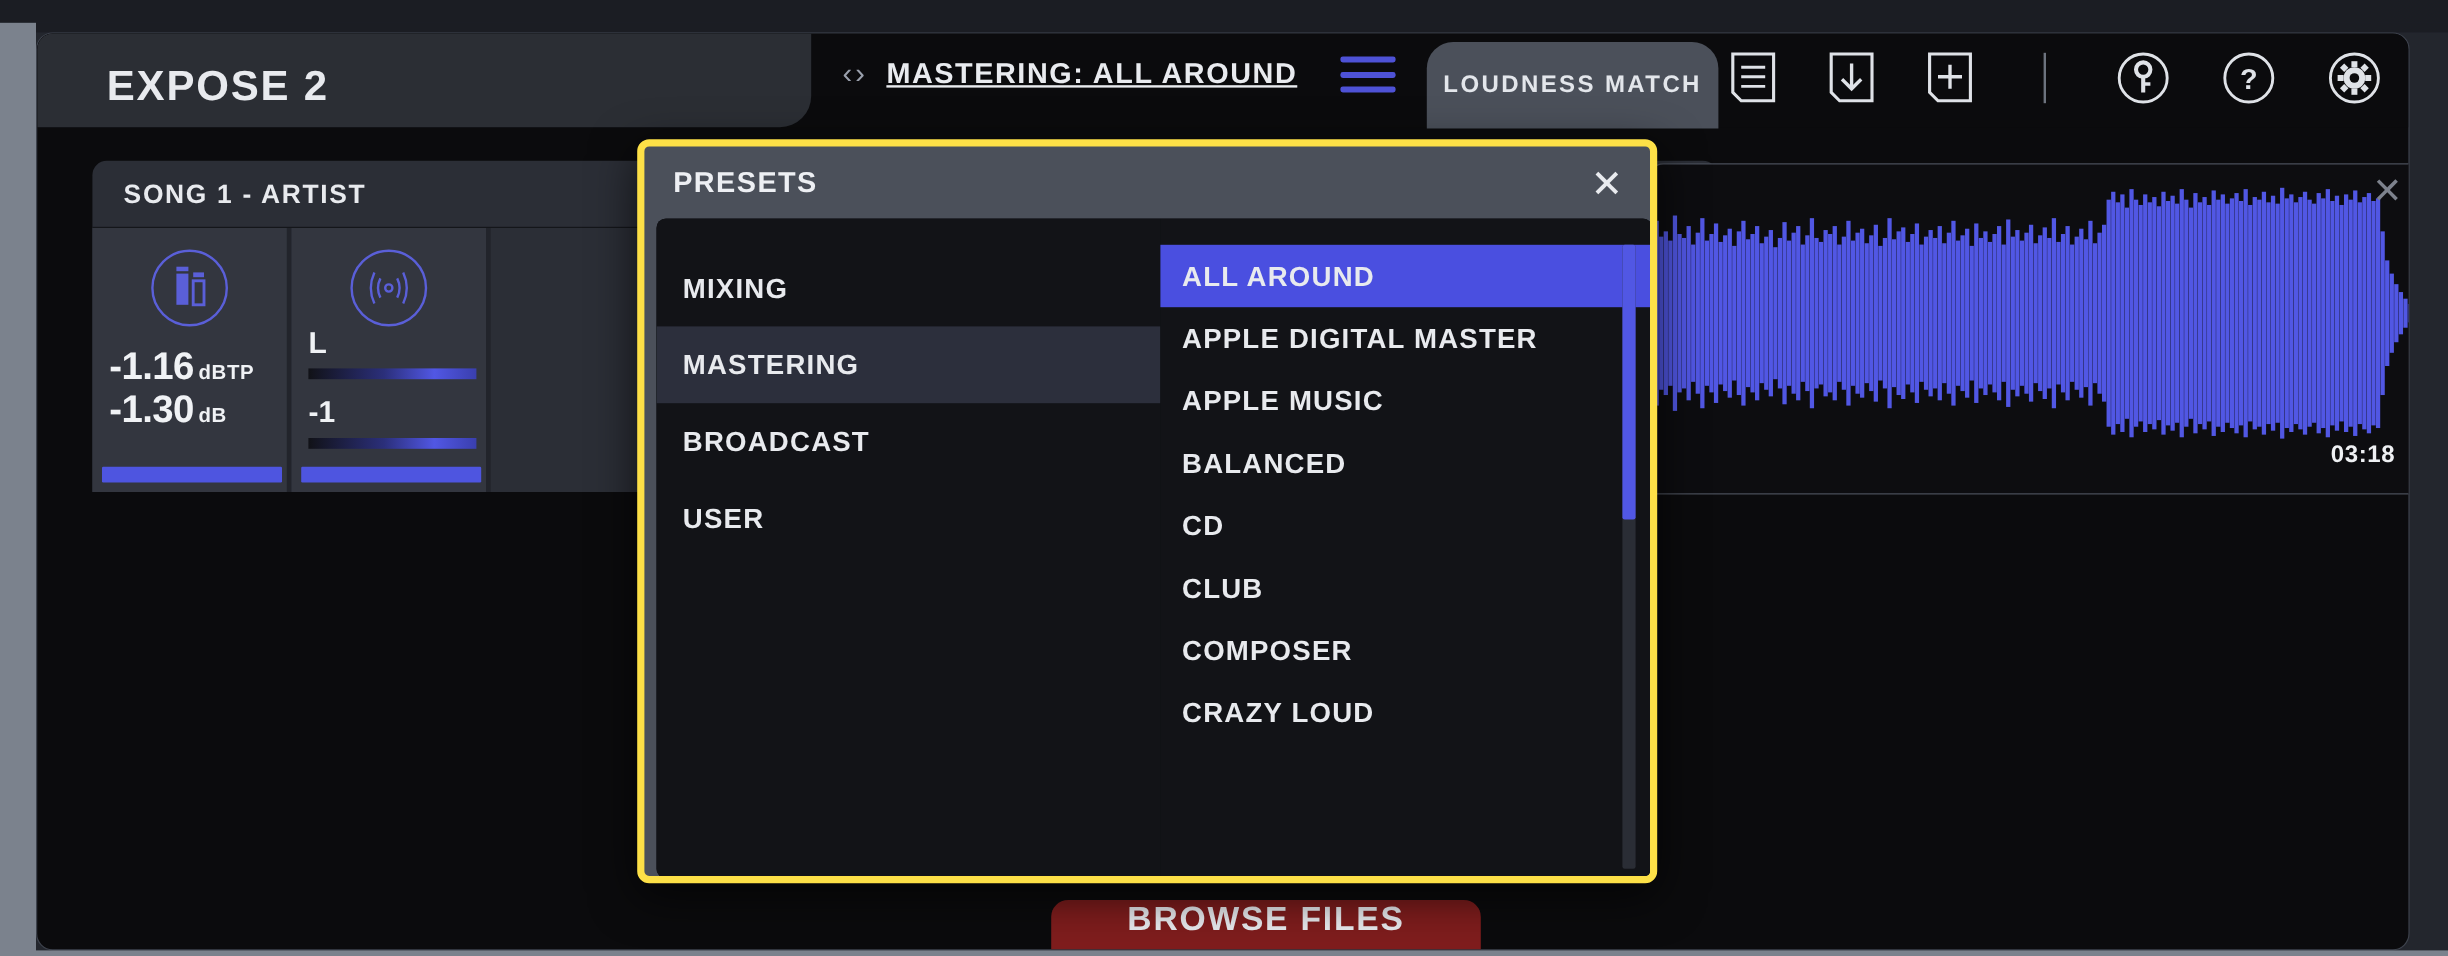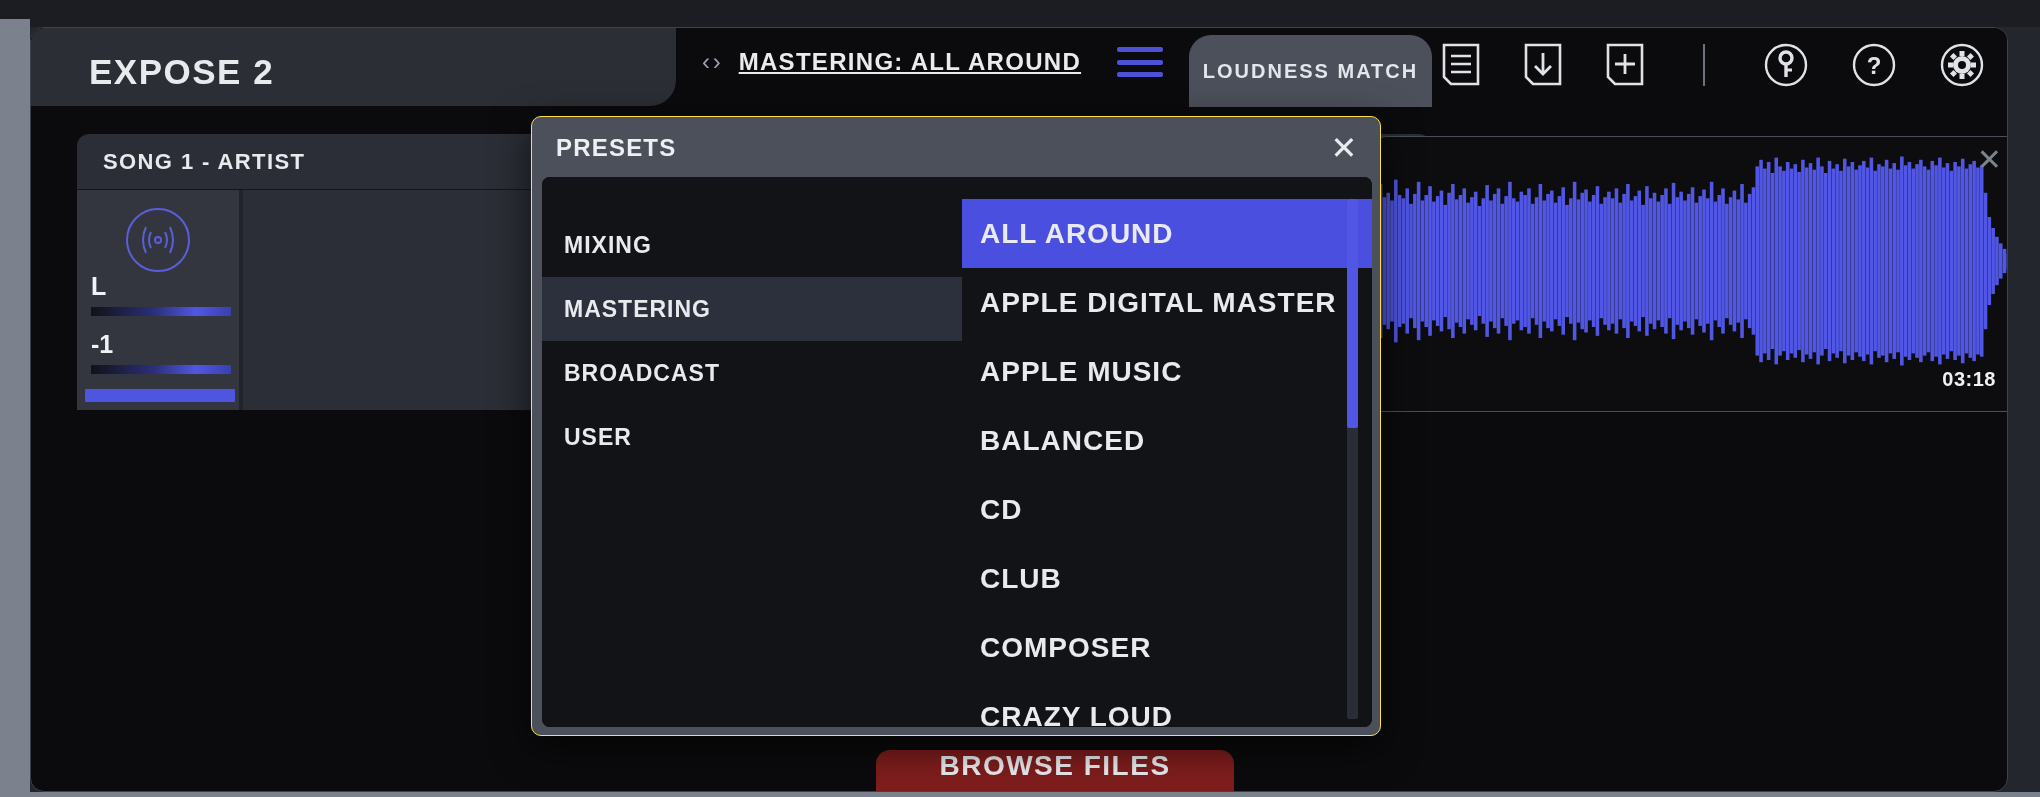--- a/index.html
+++ b/index.html
@@ -171,21 +171,21 @@
     font-size: 20px; font-weight: bold; color: #eef0f3;
     letter-spacing: 0.5px;
   }
 
   
   .dialog {
     position: absolute; left: 500px; top: 88px;
     width: 850px; height: 620px;
     background: #4b505a;
     border-radius: 10px;
-    border: 1px solid #fde047;
+    border: 6px solid #fde047;
     box-shadow: 0 10px 38px rgba(0,0,0,0.65);
     overflow: hidden;
   }
   .dialog-head {
     position: relative;
     height: 62px;
     display: flex; align-items: center;
   }
   .dialog-title {
     padding-left: 24px;
@@ -202,42 +202,42 @@
     position: absolute; left: 10px; top: 60px;
     width: 830px; height: 550px;
     background: #121317;
     border-radius: 8px;
     display: flex;
     overflow: hidden;
   }
   .cat-col {
     width: 420px; height: 100%;
     background: #121317;
-    padding-top: 36px;
+    padding-top: 26px;
   }
   .cat-item {
     height: 64px;
     display: flex; align-items: center;
     padding-left: 22px;
     font-size: 23px; font-weight: bold; letter-spacing: 1px;
     color: #e8eaee; cursor: pointer;
   }
   .cat-item.active { background: #2c2f3c; }
 
   .list-col {
     position: relative;
     width: 410px; height: 100%;
     background: #121317;
     padding-top: 22px;
   }
   .preset-item {
-    height: 69px;
+    height: 52px;
     display: flex; align-items: center;
     padding-left: 18px;
-    font-size: 28px; font-weight: bold; letter-spacing: 1px;
+    font-size: 23px; font-weight: bold; letter-spacing: 1px;
     color: #e8eaee; cursor: pointer;
   }
   .preset-item.selected { background: #4a4fe0; }
   .scrollbar {
     position: absolute; right: 14px; top: 22px;
     width: 11px; height: 520px;
     background: #2a2d35; border-radius: 2px;
     cursor: pointer;
   }
   .scroll-thumb {
@@ -365,20 +365,39 @@
       </div>
     </div>
 
     <div class="song-panel">
       <div class="song-header">
         <span>SONG 1 - ARTIST</span>
       </div>
       <div class="meters">
 
 
+        <div class="meter">
+          <div class="meter-icon">
+            <svg width="34" height="36" viewBox="0 0 34 36">
+              <rect x="6" y="6" width="10" height="26" fill="#5a5fd8"></rect>
+              <rect x="20" y="12" width="9" height="20" fill="none" stroke="#5a5fd8" stroke-width="2.4"></rect>
+              <rect x="6" y="0" width="10" height="4" fill="#5a5fd8"></rect>
+              <rect x="20" y="5" width="9" height="4" fill="#5a5fd8"></rect>
+            </svg>
+          </div>
+          <div class="meter-vals">
+            <div class="mval">
+              <span class="num">-1.16</span><span class="unit">dBTP</span>
+            </div>
+            <div class="mval">
+              <span class="num">-1.30</span><span class="unit">dB</span>
+            </div>
+          </div>
+          <div class="meter-bar"></div>
+        </div>
 
         <div class="meter">
           <div class="meter-icon">
             <svg width="44" height="44" viewBox="0 0 44 44">
               <circle cx="22" cy="22" r="3" fill="none" stroke="#5a5fd8" stroke-width="2"></circle>
               <path d="M15 14 Q11 22 15 30" fill="none" stroke="#5a5fd8" stroke-width="2"></path>
               <path d="M29 14 Q33 22 29 30" fill="none" stroke="#5a5fd8" stroke-width="2"></path>
               <path d="M10 9 Q4 22 10 35" fill="none" stroke="#5a5fd8" stroke-width="2"></path>
               <path d="M34 9 Q40 22 34 35" fill="none" stroke="#5a5fd8" stroke-width="2"></path>
             </svg>

